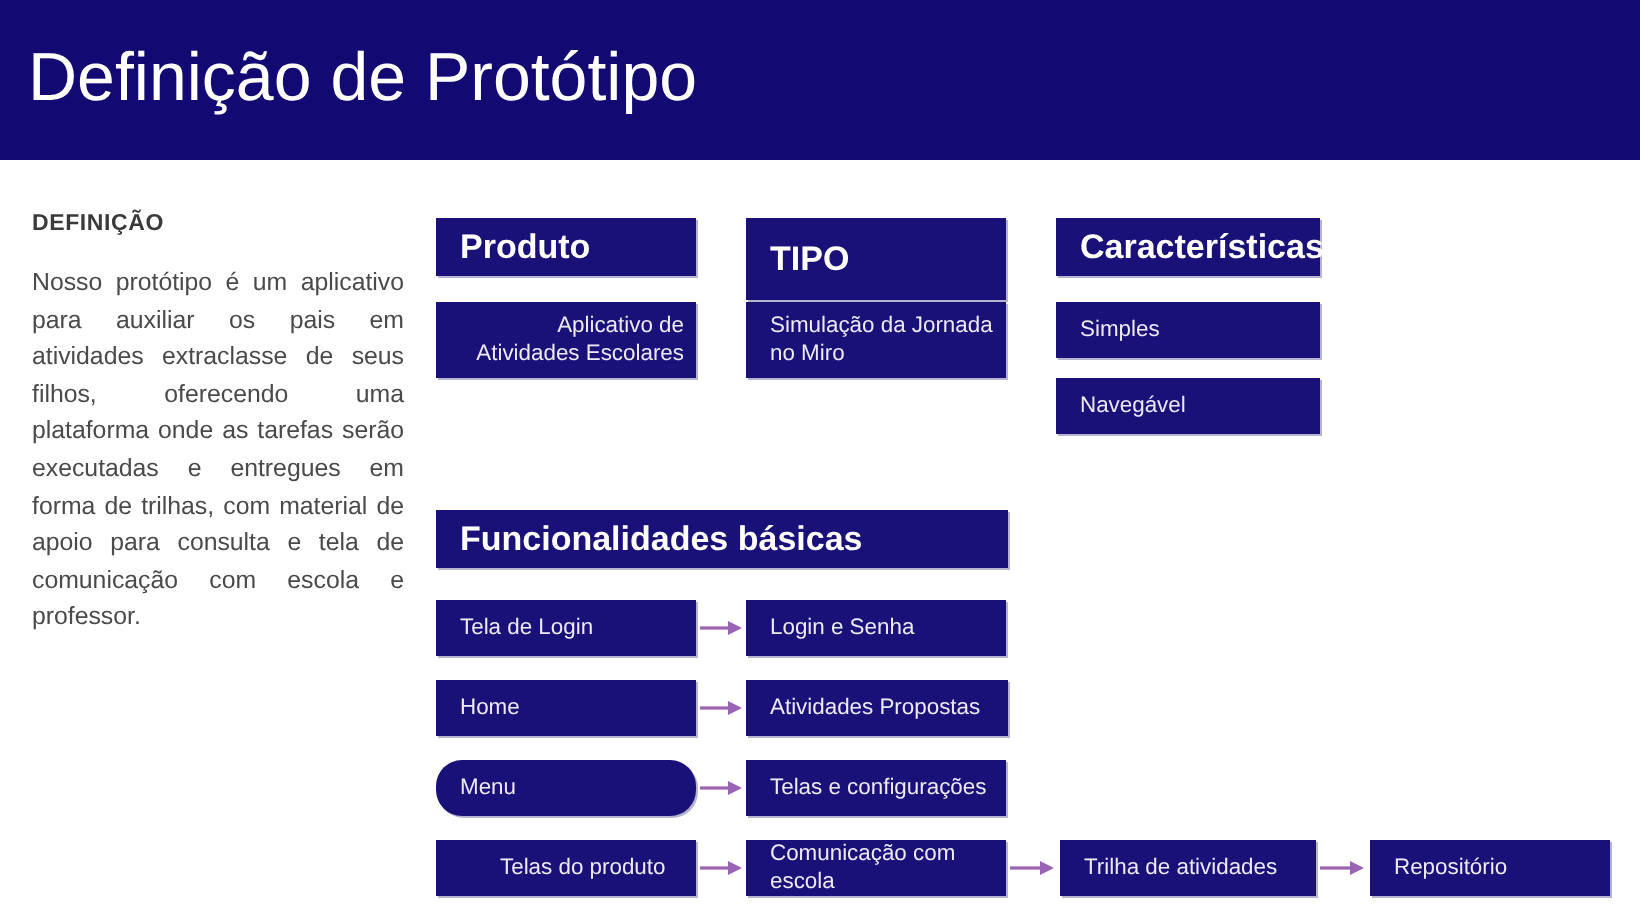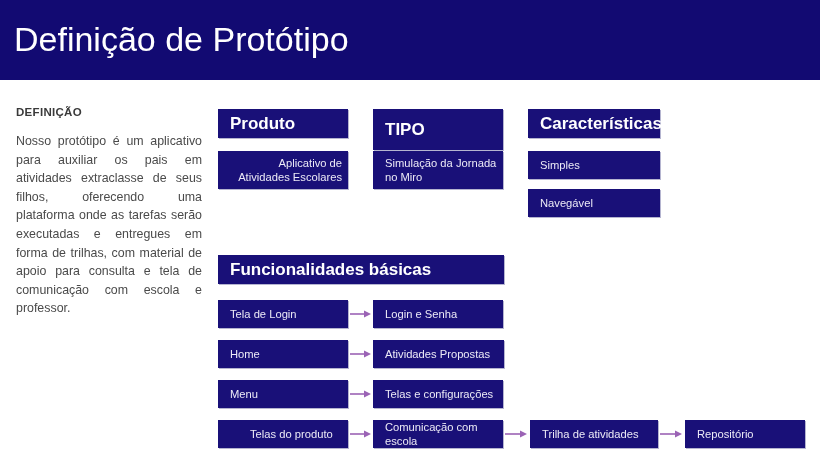--- a/index.html
+++ b/index.html
@@ -135,21 +135,21 @@
 
   <div class="item-box" style="left:218px; top:340px; width:130px; height:28px;">Home</div>
   <span class="arrow" style="left:350px; top:349px;">
     <svg width="22" height="10" viewBox="0 0 22 10">
       <line x1="0" y1="5" x2="15" y2="5" stroke="#9b63b5" stroke-width="1.6"></line>
       <polygon points="14,1.5 21,5 14,8.5" fill="#9b63b5"></polygon>
     </svg>
   </span>
   <div class="item-box" style="left:373px; top:340px; width:131px; height:28px;">Atividades Propostas</div>
 
-  <div class="item-box" style="left:218px; top:380px; width:130px; height:28px;">Menu</div>
+  <div class="item-box" style="left:218px; top:380px; width:130px; height:28px;border-radius:13px;">Menu</div>
   <span class="arrow" style="left:350px; top:389px;">
     <svg width="22" height="10" viewBox="0 0 22 10">
       <line x1="0" y1="5" x2="15" y2="5" stroke="#9b63b5" stroke-width="1.6"></line>
       <polygon points="14,1.5 21,5 14,8.5" fill="#9b63b5"></polygon>
     </svg>
   </span>
   <div class="item-box" style="left:373px; top:380px; width:130px; height:28px;">Telas e configurações</div>
 
   <div class="item-box" style="left:218px; top:420px; width:130px; height:28px;padding-left:32px;">Telas do produto</div>
   <span class="arrow" style="left:350px; top:429px;">

